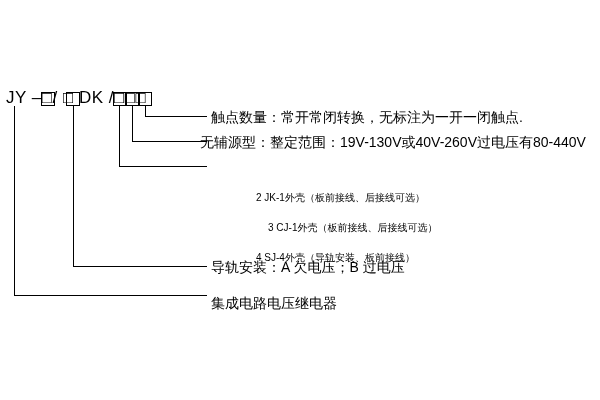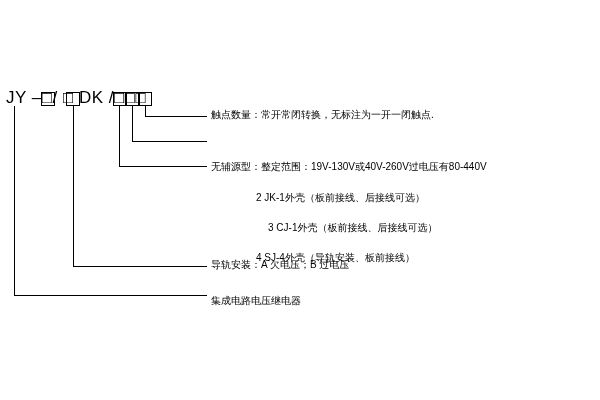--- a/index.html
+++ b/index.html
@@ -38,21 +38,21 @@
     width: 1px;
     background: #000;
   }
   .hline {
     position: absolute;
     height: 1px;
     background: #000;
   }
   .txt {
     position: absolute;
-    font-size: 10px;
+    font-size: 14px;
     white-space: nowrap;
     line-height: 1.2;
     font-family: "Liberation Sans", sans-serif;
   }
   .txt.sub {
     font-size: 10px;
   }
 </style>
 </head>
 <body>
@@ -76,20 +76,20 @@
   <div class="vline" style="left:119px; top:106px; height:60px;"></div>
   <div class="hline" style="left:119px; top:166px; width:88px;"></div>
 
   <div class="vline" style="left:73px; top:106px; height:160px;"></div>
   <div class="hline" style="left:73px; top:266px; width:134px;"></div>
 
   <div class="vline" style="left:14px; top:106px; height:189px;"></div>
   <div class="hline" style="left:14px; top:295px; width:193px;"></div>
 
   <div class="txt" style="left:211px; top:109px;">触点数量：常开常闭转换，无标注为一开一闭触点.</div>
-  <div class="txt" style="left:211px; top:134px;margin-top:27px;">无辅源型：整定范围：19V-130V或40V-260V过电压有80-440V</div>
+  <div class="txt" style="left:200px; top:134px;">无辅源型：整定范围：19V-130V或40V-260V过电压有80-440V</div>
   <div class="txt sub" style="left:256px; top:192px;">2    JK-1外壳（板前接线、后接线可选）</div>
   <div class="txt sub" style="left:256px; top:222px;margin-left:12px;">3   CJ-1外壳（板前接线、后接线可选）</div>
   <div class="txt sub" style="left:256px; top:252px;">4   SJ-4外壳（导轨安装、板前接线）</div>
   <div class="txt" style="left:211px; top:259px;">导轨安装：A  欠电压；B  过电压</div>
   <div class="txt" style="left:211px; top:288px;margin-top:7px;">集成电路电压继电器</div>
 
 </div>
 
 </body></html>

